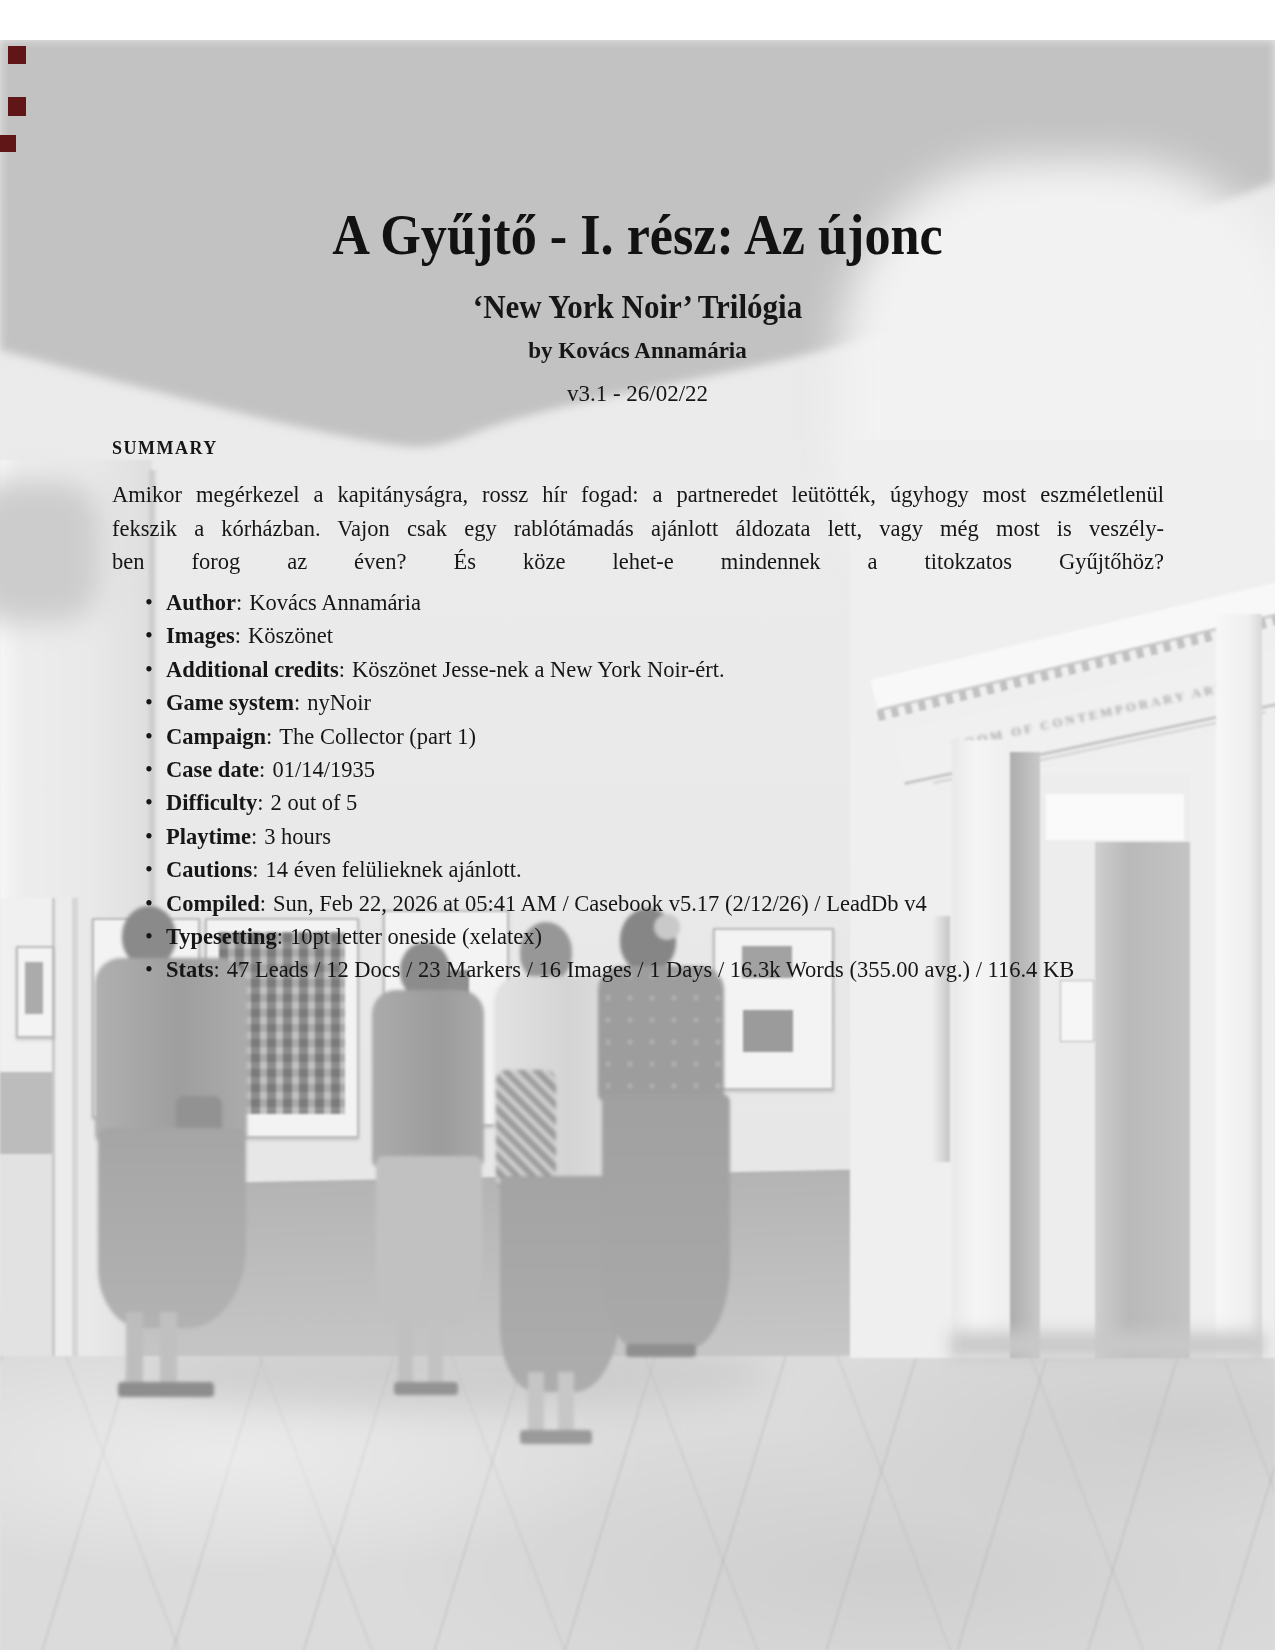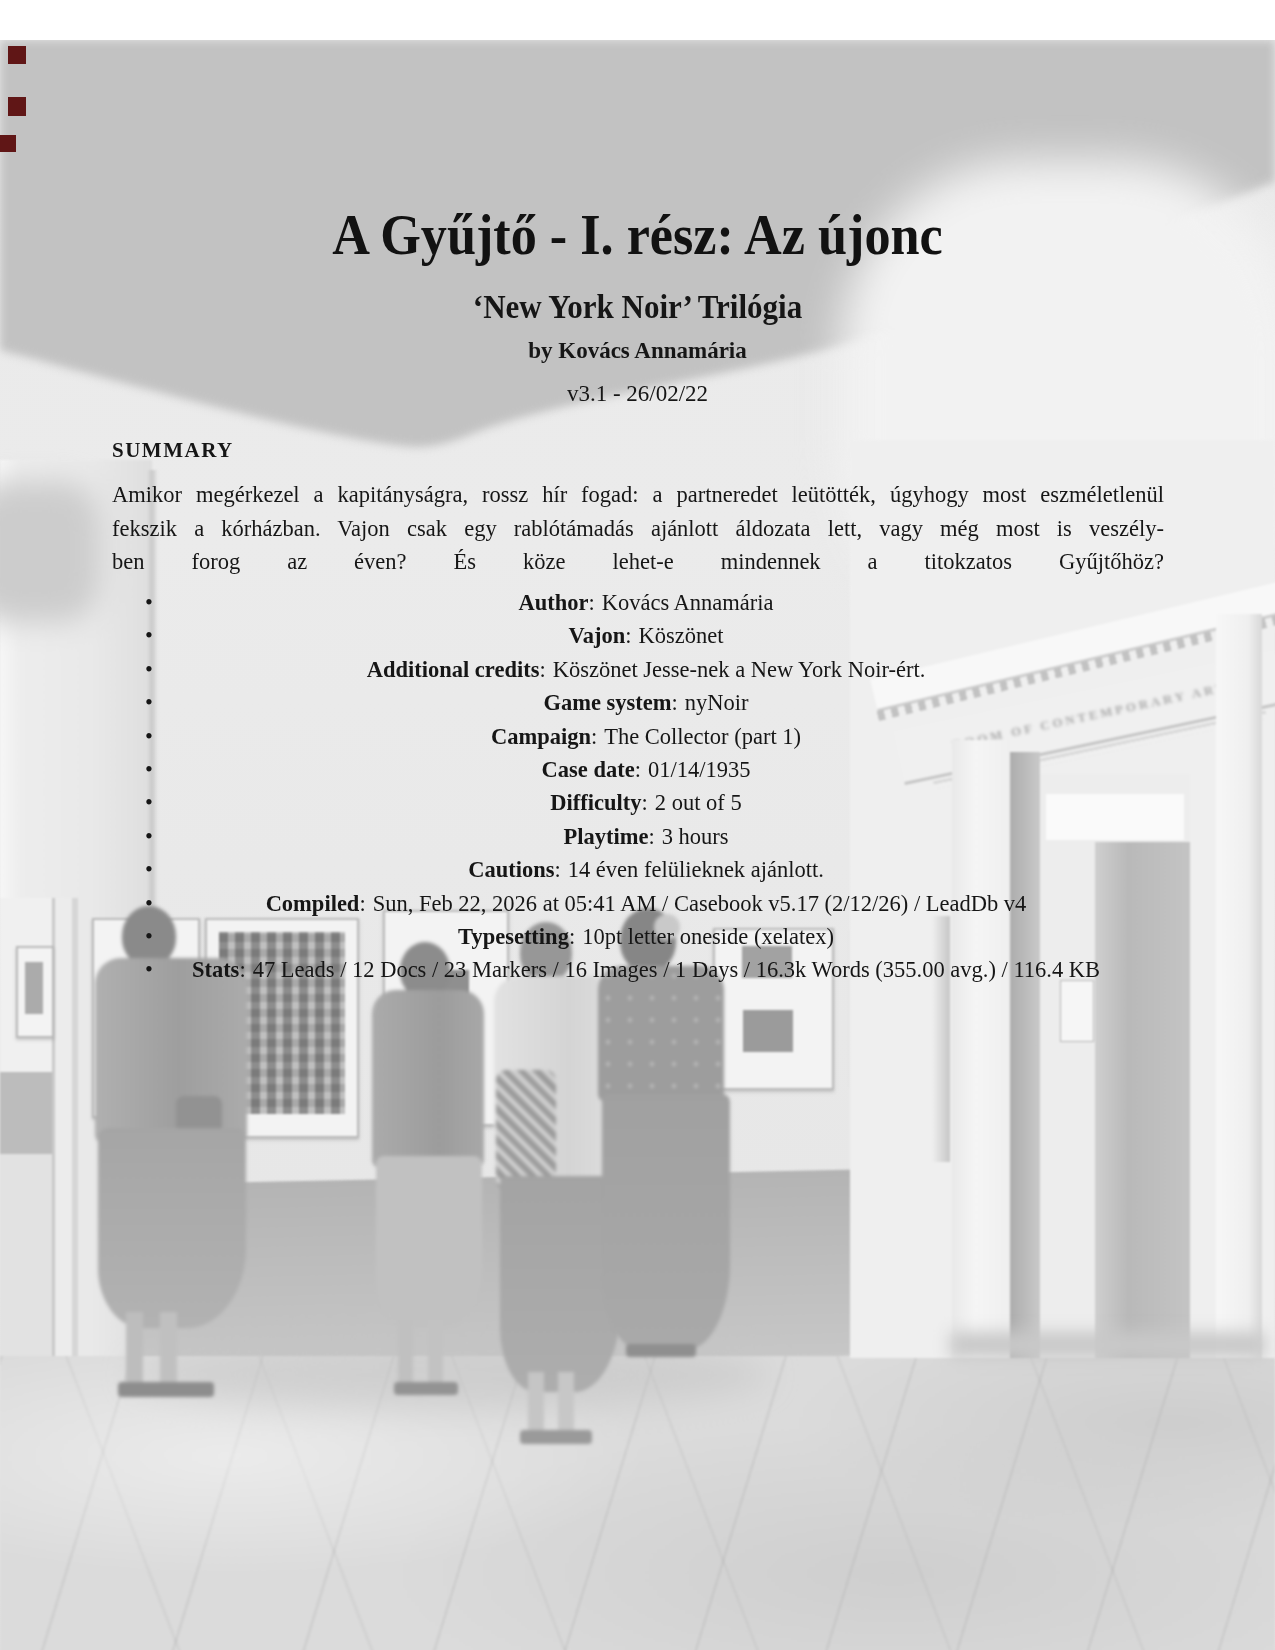--- a/index.html
+++ b/index.html
@@ -77,26 +77,26 @@
   
   .link-mark{position:absolute;background:var(--link-mark,#611616);z-index:4;}
 
   
   .txt{position:absolute;z-index:6;}
   .center{left:0;width:1275px;text-align:center;}
   .title{top:163px;font-size:58px;font-weight:bold;line-height:1.1;transform:scaleX(.9);letter-spacing:0px;color:#121212;}
   .subtitle{top:249px;font-size:33px;font-weight:bold;transform:scaleX(.94);}
   .byline{top:298px;font-size:23px;font-weight:bold;}
   .version{top:341px;font-size:23px;font-weight:normal;}
-  .summary-h{left:112px;top:398px;font-size:21px;font-weight:bold;letter-spacing:1.5px;}
+  .summary-h{left:112px;top:398px;font-size:18px;font-weight:bold;letter-spacing:1.5px;}
   .para{left:112px;top:438px;width:1052px;font-size:22.5px;line-height:33.5px;}
   .jline{text-align:justify;text-align-last:justify;}
   .jlast{text-align:left;}
   .details{left:112px;top:546px;width:1014px;list-style:none;margin:0;padding:0;font-size:22.5px;line-height:33.4px;}
-  .details li{position:relative;padding-left:54px;text-align:center;}
+  .details li{position:relative;padding-left:54px;}
   .details li::before{content:"\2022";position:absolute;left:33px;top:0;font-size:22.5px;}
   .details .lbl{font-weight:bold;}
   .details .sep{margin-right:7px;}
 </style>
 </head>
 <body>
 
 <div class="page">
 
   <div class="photo">
@@ -216,21 +216,21 @@
 
   <div class="txt summary-h">SUMMARY</div>
   <div class="txt para">
     <div class="jline">Amikor megérkezel a kapitányságra, rossz hír fogad: a partneredet leütötték, úgyhogy most eszméletlenül</div>
     <div class="jline">fekszik a kórházban. Vajon csak egy rablótámadás ajánlott áldozata lett, vagy még most is veszély-</div>
     <div class="jline jlast">ben forog az éven? És köze lehet-e mindennek a titokzatos Gyűjtőhöz?</div>
   </div>
 
   <ul class="txt details">
     <li><span class="lbl">Author</span><span class="sep">:</span><span class="val">Kovács Annamária</span></li>
-    <li><span class="lbl">Vajon</span><span class="sep">:</span><span class="val">Köszönet</span></li>
+    <li><span class="lbl">Images</span><span class="sep">:</span><span class="val">Köszönet</span></li>
     <li><span class="lbl">Additional credits</span><span class="sep">:</span><span class="val">Köszönet Jesse-nek a New York Noir-ért.</span></li>
     <li><span class="lbl">Game system</span><span class="sep">:</span><span class="val">nyNoir</span></li>
     <li><span class="lbl">Campaign</span><span class="sep">:</span><span class="val">The Collector (part 1)</span></li>
     <li><span class="lbl">Case date</span><span class="sep">:</span><span class="val">01/14/1935</span></li>
     <li><span class="lbl">Difficulty</span><span class="sep">:</span><span class="val">2 out of 5</span></li>
     <li><span class="lbl">Playtime</span><span class="sep">:</span><span class="val">3 hours</span></li>
     <li><span class="lbl">Cautions</span><span class="sep">:</span><span class="val">14 éven felülieknek ajánlott.</span></li>
     <li><span class="lbl">Compiled</span><span class="sep">:</span><span class="val">Sun, Feb 22, 2026 at 05:41 AM / Casebook v5.17 (2/12/26) / LeadDb v4</span></li>
     <li><span class="lbl">Typesetting</span><span class="sep">:</span><span class="val">10pt letter oneside (xelatex)</span></li>
     <li><span class="lbl">Stats</span><span class="sep">:</span><span class="val">47 Leads / 12 Docs / 23 Markers / 16 Images / 1 Days / 16.3k Words (355.00 avg.) / 116.4 KB</span></li>

